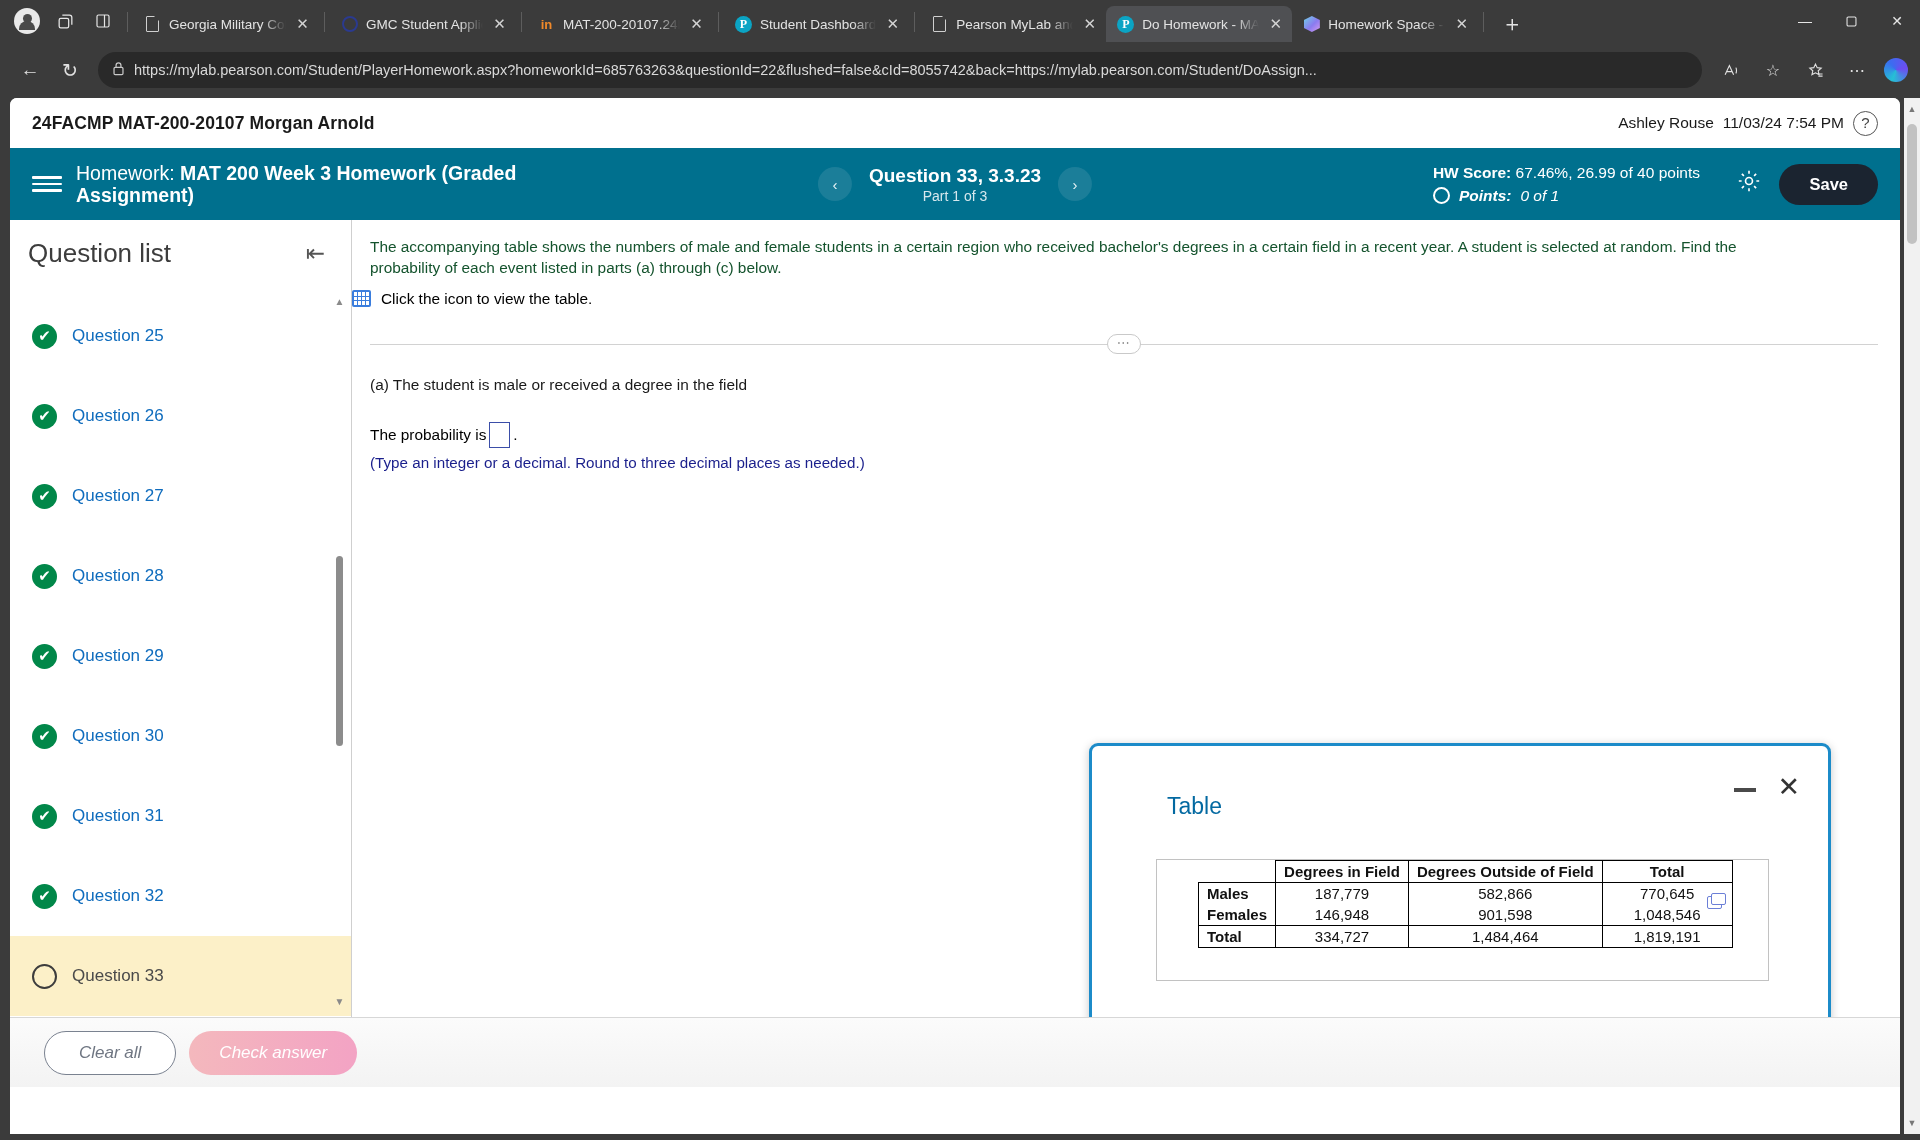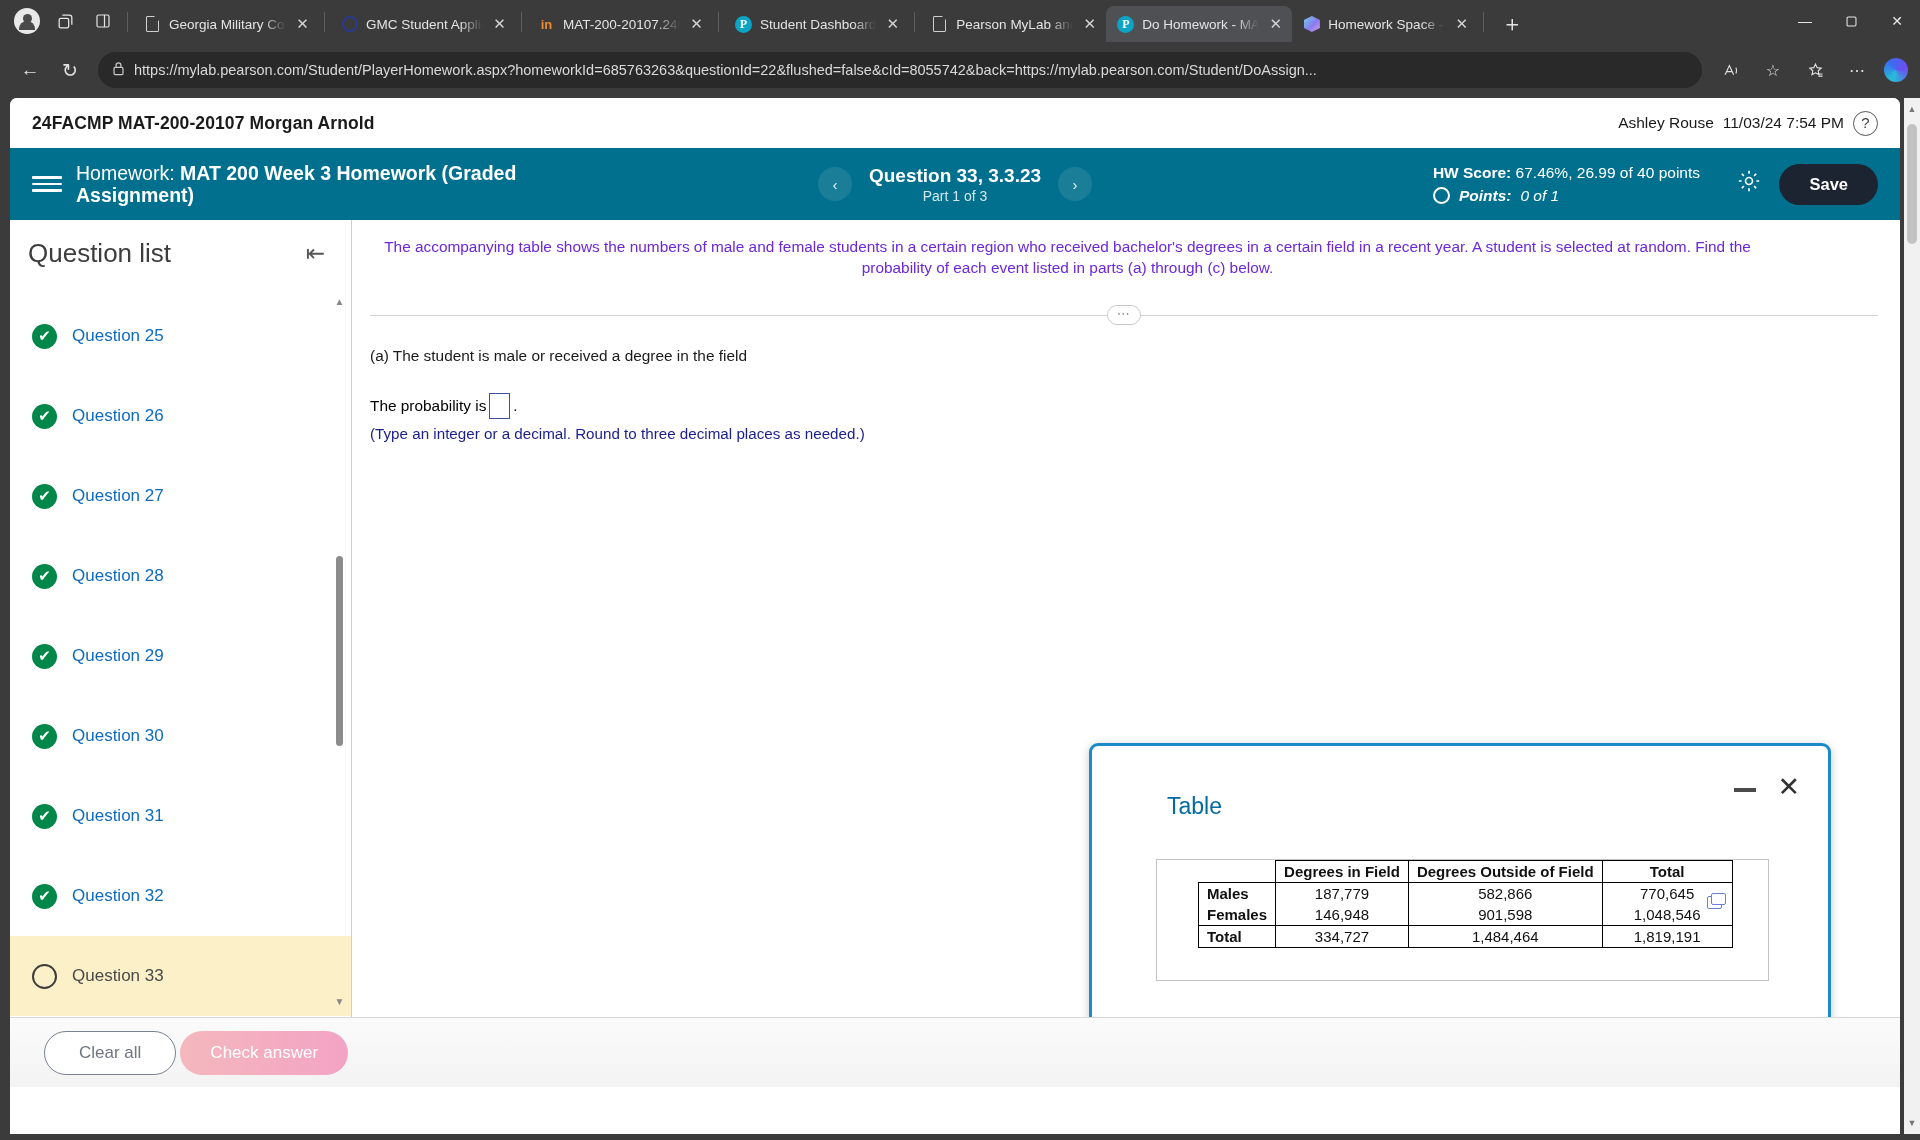--- a/index.html
+++ b/index.html
@@ -163,21 +163,21 @@
   }
   .qstatus-open { width: 25px; height: 25px; border-radius: 50%; border: 2.2px solid #3d3d3d; flex: 0 0 auto; }
   .qlabel { font-size: 17px; color: #0f6cbd; }
   .qitem.current .qlabel { color: #4a4a4a; }
   #sb-scroll-track { position: absolute; right: 6px; top: 76px; bottom: 10px; width: 12px; }
   .sb-arrow { position: absolute; left: 1px; width: 11px; color: #8a8a8a; font-size: 10px; text-align: center; }
   #sb-thumb { position: absolute; left: 3px; width: 7px; top: 260px; height: 190px; background: #8c8c8c; border-radius: 4px; }
 
   
   #main { flex: 1 1 auto; position: relative; background: #fff; overflow: hidden; }
-  #qtext { padding: 16px 42px 0 18px; font-size: 15.4px; color: #6d28d9; line-height: 1.38; max-width: 1455px; text-align: center; }
+  #qtext { padding: 16px 42px 0 18px; font-size: 15.4px; color: #14532d; line-height: 1.38; max-width: 1455px; }
   #table-link { display: flex; align-items: center; gap: 10px; margin-top: 11px; font-size: 15.4px; }
   .grid-icon {
     width: 19px; height: 17px; background: #3a7ddd; border-radius: 2px;
     display: grid; grid-template-columns: repeat(4,1fr); grid-template-rows: repeat(3,1fr);
     gap: 1.4px; padding: 2.4px 2px; flex: 0 0 auto;
   }
   .grid-icon i { background: #fff; display: block; }
   #divider-row { margin: 26px 22px 0 18px; position: relative; height: 20px; }
   #divider-row .line { position: absolute; top: 10px; left: 0; right: 0; height: 1px; background: #d2d2d2; }
   #divider-row .dots {
@@ -224,21 +224,21 @@
     border: 1.6px solid #6b7fd7; border-radius: 2px; background: #fff;
   }
 
   
   #bottom-bar {
     height: 70px; border-top: 1px solid #d7d7d7;
     display: flex; align-items: center; padding: 0 26px 0 34px;
     background: linear-gradient(#fbfbfb, #f3f3f3); justify-content: space-between;
   }
   #bb-left { display: flex; align-items: center; gap: 34px; font-size: 17px; font-weight: bold; color: #1a1a1a; }
-  #bb-right { display: flex; gap: 4px; }
+  #bb-right { display: flex; gap: 13px; font-style: italic; }
   #clear-all {
     border: 1.5px solid #7a8290; border-radius: 22px; padding: 11px 34px;
     font-size: 17px; color: #6f7682; background: #fff;
   }
   #check-answer {
     border-radius: 22px; padding: 12px 30px; font-size: 17px; color: #fff;
     background: linear-gradient(90deg, #f4b8bd, #f3a3c4);
   }
   .caret-up { font-size: 10px; }
 
@@ -473,20 +473,37 @@
       </div>
       <div id="sb-scroll-track">
         <span class="sb-arrow" style="top:0">▲</span>
         <span class="sb-arrow" style="bottom:0">▼</span>
         <span id="sb-thumb"></span>
       </div>
     </div>
 
     <div id="main">
       <div id="qtext">The accompanying table shows the numbers of male and female students in a certain region who received bachelor's degrees in a certain field in a recent year. A student is selected at random. Find the probability of each event listed in parts (a) through (c) below.</div>
+      <div id="table-link">
+        <span class="grid-icon">
+          <i></i>
+            <i></i>
+            <i></i>
+            <i></i>
+            <i></i>
+            <i></i>
+            <i></i>
+            <i></i>
+            <i></i>
+            <i></i>
+            <i></i>
+            <i></i>
+        </span>
+        <span>Click the icon to view the table.</span>
+      </div>
 
       <div id="divider-row">
         <span class="line"></span>
         <span class="dots">⋯</span>
       </div>
 
       <div id="parta">(a) The student is male or received a degree in the field</div>
 
       <div style="padding-left:18px">
         <div id="prob-row">

